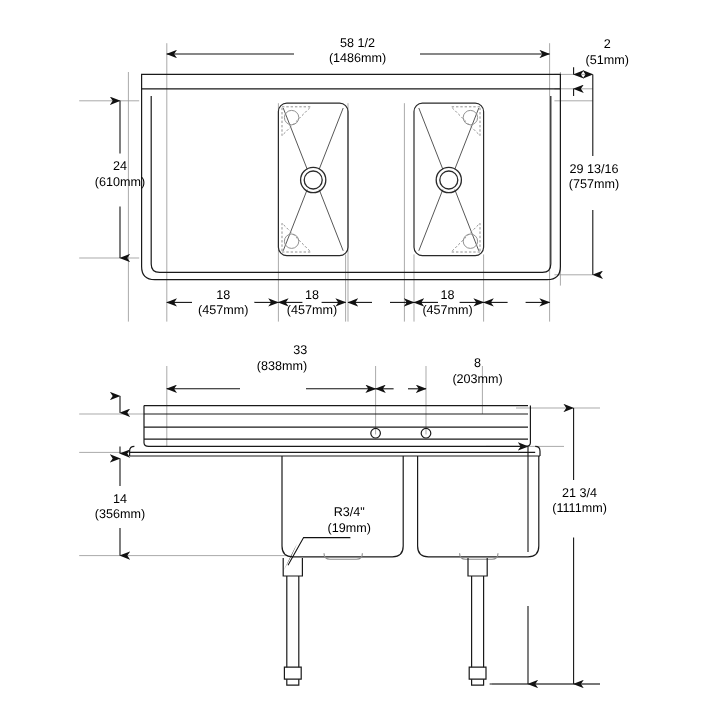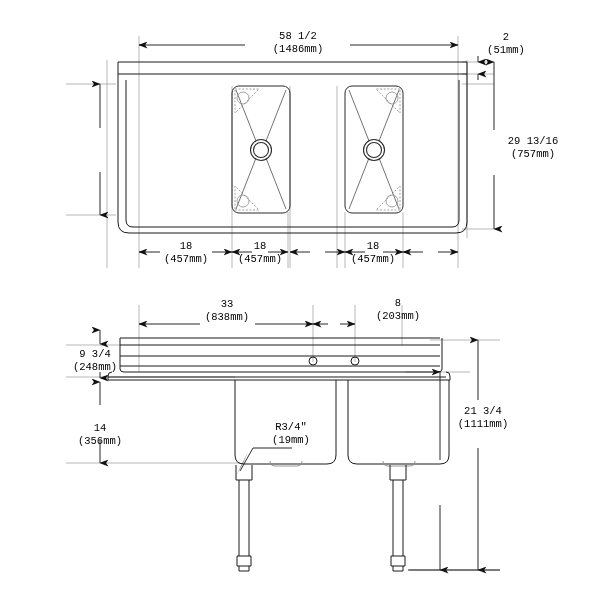--- a/index.html
+++ b/index.html
@@ -8,21 +8,21 @@
     width:600px;height:600px;
     font-family:"Liberation Sans", sans-serif;
     color:#000;
     overflow:hidden;
     position:relative;
   }
   #drawing-root{position:relative;width:600px;height:600px;}
   svg#cad{position:absolute;left:0;top:0;width:600px;height:600px;display:block;}
   .dim-label{
     position:absolute;
-    font-family:Liberation Mono, monospace;
+    font-family:Liberation Sans, sans-serif;
     font-size:10.5px;
     line-height:12.5px;
     color:#000;
     text-align:center;
     white-space:nowrap;
     letter-spacing:0px;
   }
   .dim-label .l1{display:block;}
   .dim-label .l2{display:block;}
 </style>
@@ -253,55 +253,55 @@
   <div class="dim-label" style="left:245px;top:30px;width:106px;">
     <span class="l1">58 1/2</span>
     <span class="l2">(1486mm)</span>
   </div>
 
   <div class="dim-label" style="left:478px;top:31px;width:56px;">
     <span class="l1">2</span>
     <span class="l2">(51mm)</span>
   </div>
 
-  <div class="dim-label" style="left:466px;top:135px;width:58px;padding-left:38px;">
+  <div class="dim-label" style="left:466px;top:135px;width:58px;">
     <span class="l1">29 13/16</span>
     <span class="l2">(757mm)</span>
   </div>
 
+  <div class="dim-label" style="left:71px;top:133px;width:58px;">
+    <span class="l1">24</span>
+    <span class="l2">(610mm)</span>
+  </div>
 
   <div class="dim-label" style="left:157px;top:240px;width:58px;">
     <span class="l1">18</span>
     <span class="l2">(457mm)</span>
   </div>
   <div class="dim-label" style="left:231px;top:240px;width:58px;">
     <span class="l1">18</span>
     <span class="l2">(457mm)</span>
   </div>
   <div class="dim-label" style="left:344px;top:240px;width:58px;">
     <span class="l1">18</span>
     <span class="l2">(457mm)</span>
   </div>
 
-  <div class="dim-label" style="left:198px;top:298px;width:58px;">
+  <div class="dim-label" style="left:198px;top:286px;width:58px;text-align:right;">
     <span class="l1">33</span>
     <span class="l2">(838mm)</span>
   </div>
 
   <div class="dim-label" style="left:369px;top:297px;width:58px;">
     <span class="l1">8</span>
     <span class="l2">(203mm)</span>
   </div>
 
-  <div class="dim-label" style="left:62px;top:348px;width:66px;">
-    <span class="l1">9 3/4</span>
-    <span class="l2">(248mm)</span>
-  </div>
-
-  <div class="dim-label" style="left:67px;top:410px;width:66px;margin-top:12px;">
+
+  <div class="dim-label" style="left:67px;top:410px;width:66px;">
     <span class="l1">14</span>
     <span class="l2">(356mm)</span>
   </div>
 
   <div class="dim-label" style="left:450px;top:405px;width:66px;">
     <span class="l1">21 3/4</span>
     <span class="l2">(1111mm)</span>
   </div>
 
 

